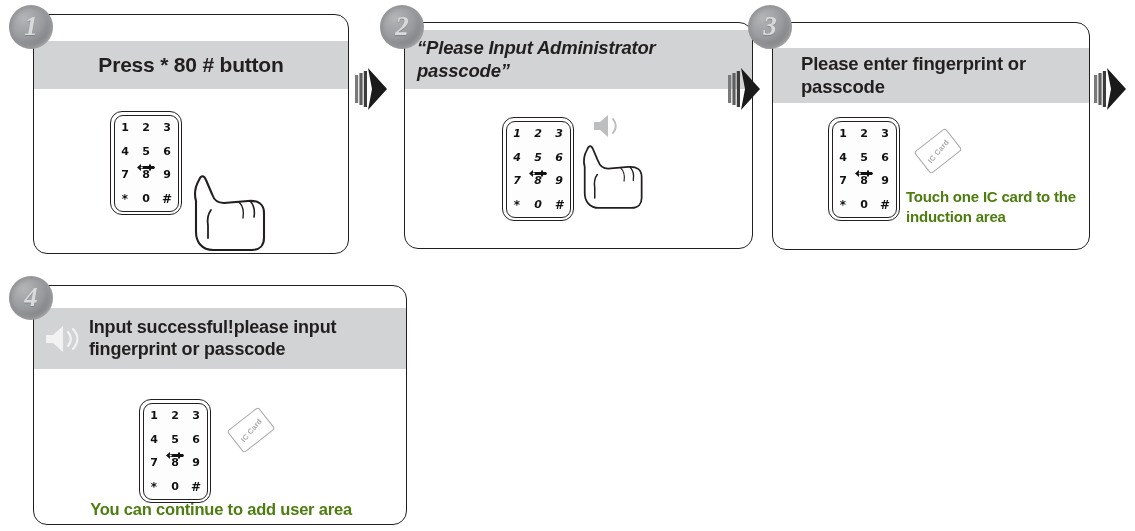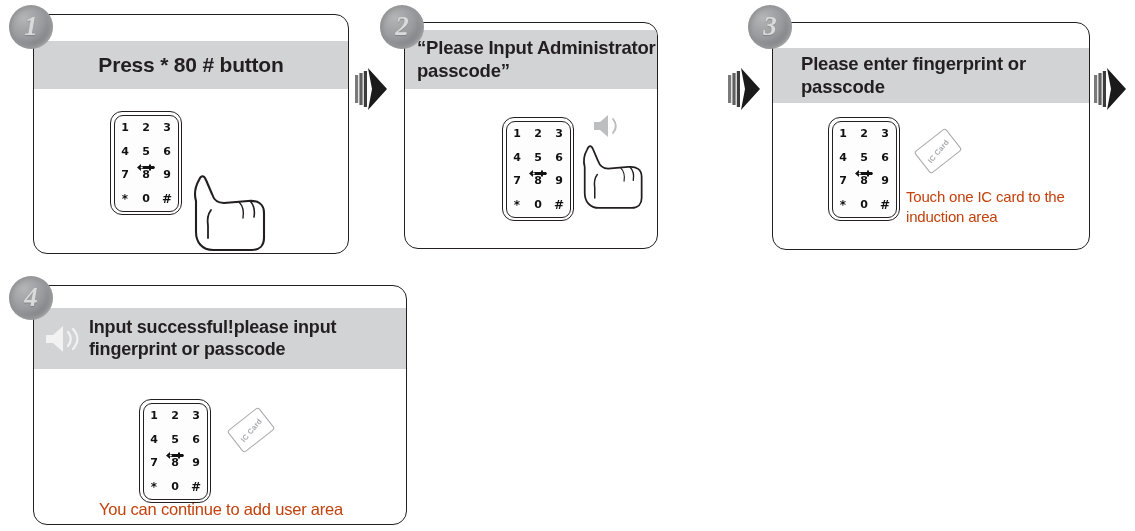--- a/index.html
+++ b/index.html
@@ -146,33 +146,33 @@
     letter-spacing: .2px;
   }
 
   
   .hand { position: absolute; }
   .hand svg { display: block; }
 
   
   .caption {
     position: absolute;
-    font-weight: normal;
-    color: #c2410c;
+    font-weight: bold;
+    color: #4d7c0f;
     font-size: 15px;
     line-height: 1.35;
     letter-spacing: -0.2px;
   }
 
   
   #panel-1 { left: 33px;  top: 14px;  width: 316px; height: 240px; }
   #panel-1 .panel-banner { top: 26px; height: 48px; justify-content: center; }
   #panel-1 .banner-text  { font-size: 21px; }
 
-  #panel-2 { left: 404px; top: 22px;  width: 254px; height: 227px; }
+  #panel-2 { left: 404px; top: 22px;  width: 349px; height: 227px; font-style: italic; }
   #panel-2 .panel-banner { top: 7px;  height: 59px; padding-left: 12px; }
   #panel-2 .banner-text  { font-size: 18.5px; }
 
   #panel-3 { left: 772px; top: 22px;  width: 318px; height: 228px; }
   #panel-3 .panel-banner { top: 25px; height: 55px; padding-left: 28px; }
   #panel-3 .banner-text  { font-size: 18.5px; }
 
   #panel-4 { left: 33px;  top: 285px; width: 374px; height: 240px; }
   #panel-4 .panel-banner { top: 22px; height: 61px; padding-left: 55px; }
   #panel-4 .banner-text  { font-size: 18px; }

